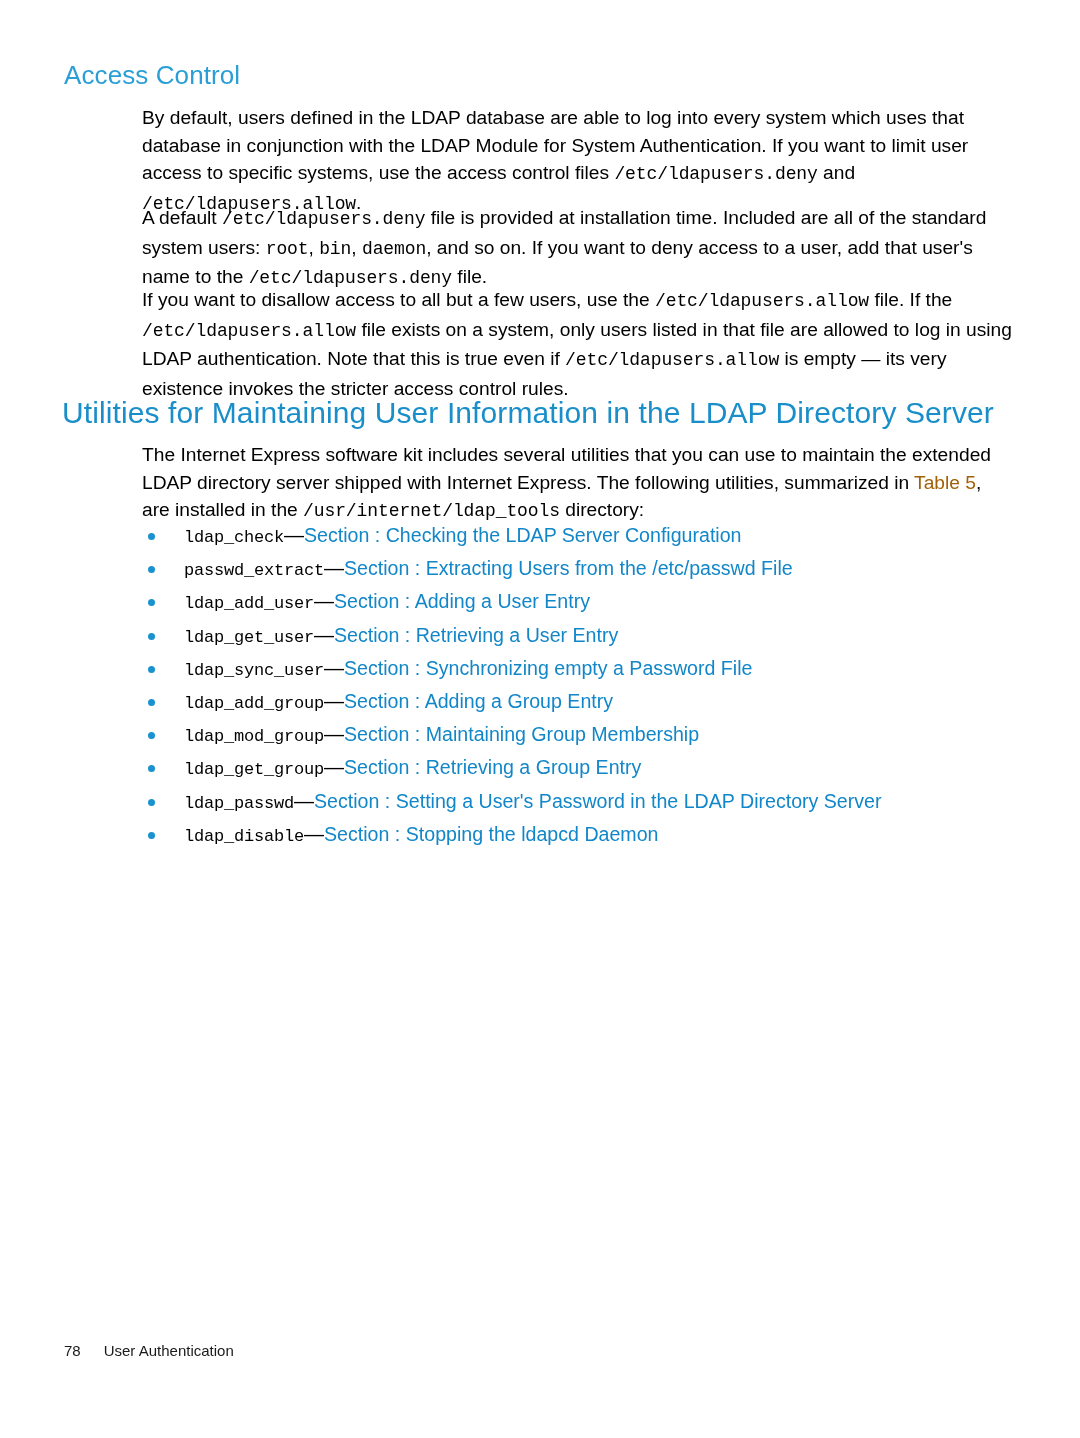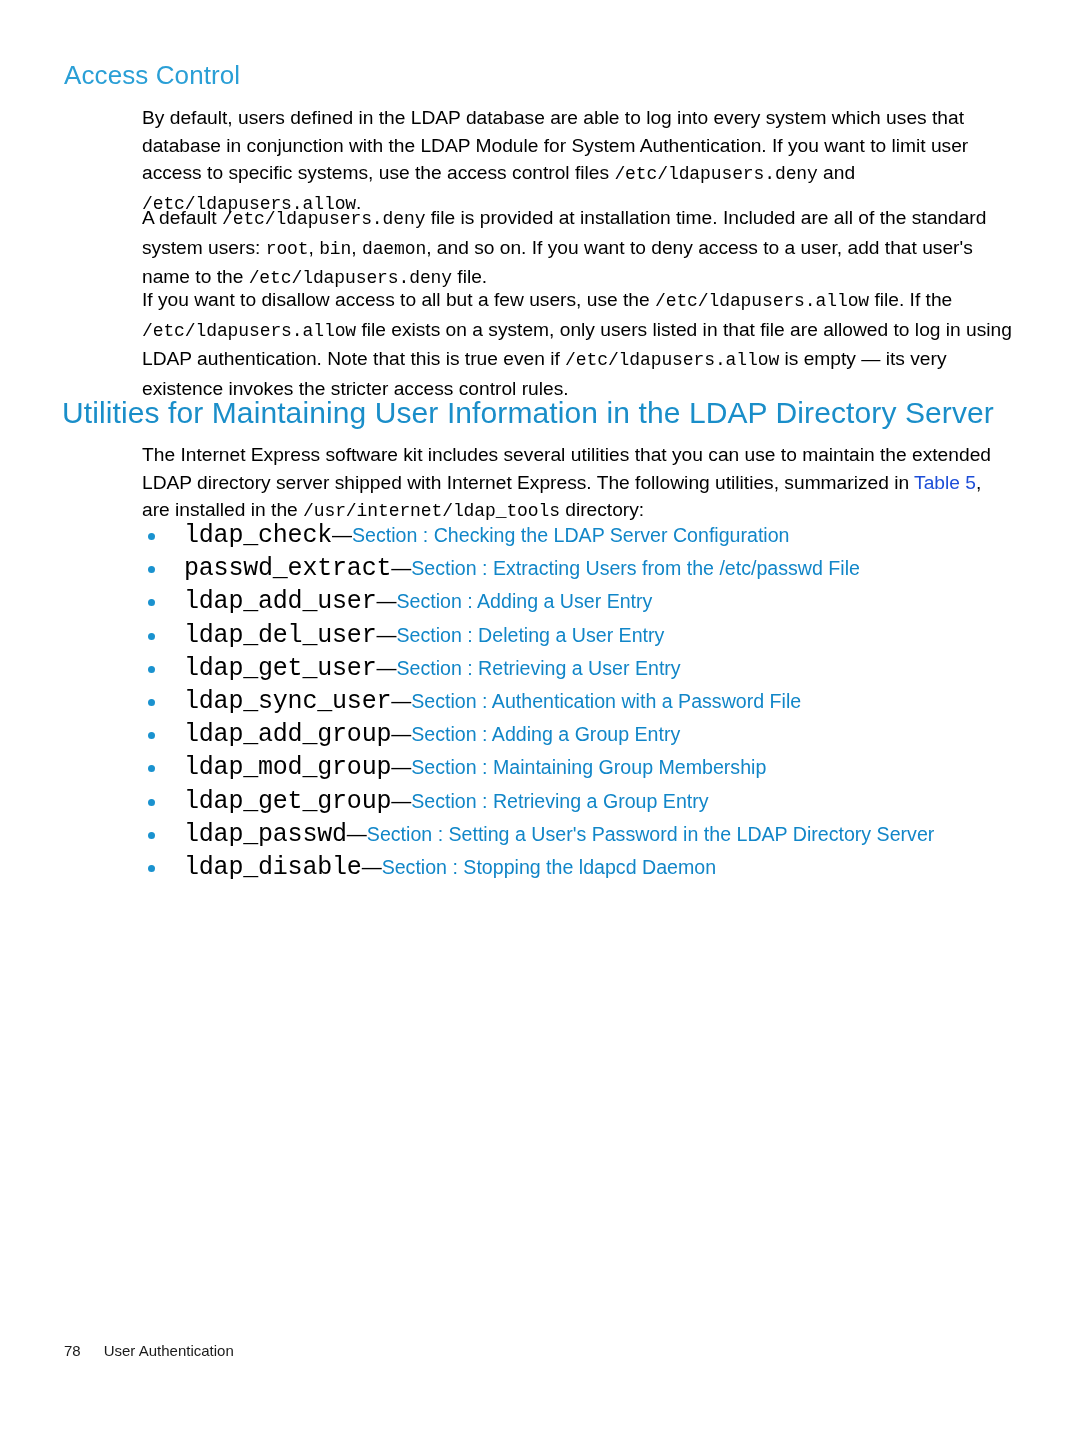--- a/index.html
+++ b/index.html
@@ -54,21 +54,21 @@
     text-align: left;
   }
   .para .mono,
   .code {
     font-family: "Liberation Mono", "DejaVu Sans Mono", monospace;
     font-size: 18px;
     letter-spacing: -0.1px;
     text-align: right;
   }
   .lnk {
-    color: #1d4ed8;
+    color: #a16207;
   }
 
   
   .list {
     position: absolute;
     left: 142px;
     top: 519px;
     width: 880px;
   }
   .li {
@@ -82,21 +82,21 @@
     position: absolute;
     left: 6px;
     top: 14px;
     width: 7px;
     height: 7px;
     border-radius: 50%;
     background: #1a92cf;
   }
   .cmd {
     font-family: "Liberation Mono", "DejaVu Sans Mono", monospace;
-    font-size: 25px;
+    font-size: 17px;
     color: #000000;
     letter-spacing: -0.2px;
   }
   .dash {
     font-family: "Liberation Sans", sans-serif;
     font-size: 20px;
     color: #000000;
   }
   .sect {
     font-family: "Liberation Sans", sans-serif;
@@ -138,23 +138,22 @@
   <div class="h1" style="top:396px;">Utilities for Maintaining User Information in the LDAP Directory Server</div>
 
   <div class="para" style="top:441px;">
     <span>The Internet Express software kit includes several utilities that you can use to maintain the extended LDAP directory server shipped with Internet Express. The following utilities, summarized in </span><span class="lnk">Table 5</span><span>, are installed in the </span><span class="mono">/usr/internet/ldap_tools</span><span> directory:</span>
   </div>
 
   <div class="list" id="utilities-list">
       <div class="li"><span class="bullet"></span><span class="cmd">ldap_check</span><span class="dash">—</span><span class="sect">Section : Checking the LDAP Server Configuration</span></div>
       <div class="li"><span class="bullet"></span><span class="cmd">passwd_extract</span><span class="dash">—</span><span class="sect">Section : Extracting Users from the /etc/passwd File</span></div>
       <div class="li"><span class="bullet"></span><span class="cmd">ldap_add_user</span><span class="dash">—</span><span class="sect">Section : Adding a User Entry</span></div>
-      <div class="li"><span class="bullet"></span><span class="cmd">ldap_del_user</span><span class="dash">—</span><span class="sect">Section : Deleting a User Entry</span></div>
       <div class="li"><span class="bullet"></span><span class="cmd">ldap_get_user</span><span class="dash">—</span><span class="sect">Section : Retrieving a User Entry</span></div>
-      <div class="li"><span class="bullet"></span><span class="cmd">ldap_sync_user</span><span class="dash">—</span><span class="sect">Section : Authentication with a Password File</span></div>
+      <div class="li"><span class="bullet"></span><span class="cmd">ldap_sync_user</span><span class="dash">—</span><span class="sect">Section : Synchronizing empty a Password File</span></div>
       <div class="li"><span class="bullet"></span><span class="cmd">ldap_add_group</span><span class="dash">—</span><span class="sect">Section : Adding a Group Entry</span></div>
       <div class="li"><span class="bullet"></span><span class="cmd">ldap_mod_group</span><span class="dash">—</span><span class="sect">Section : Maintaining Group Membership</span></div>
       <div class="li"><span class="bullet"></span><span class="cmd">ldap_get_group</span><span class="dash">—</span><span class="sect">Section : Retrieving a Group Entry</span></div>
       <div class="li"><span class="bullet"></span><span class="cmd">ldap_passwd</span><span class="dash">—</span><span class="sect">Section : Setting a User's Password in the LDAP Directory Server</span></div>
       <div class="li"><span class="bullet"></span><span class="cmd">ldap_disable</span><span class="dash">—</span><span class="sect">Section : Stopping the ldapcd Daemon</span></div>
     </div>
 
   <div class="footer">
     <span class="pg">78</span><span>User Authentication</span>
   </div>

